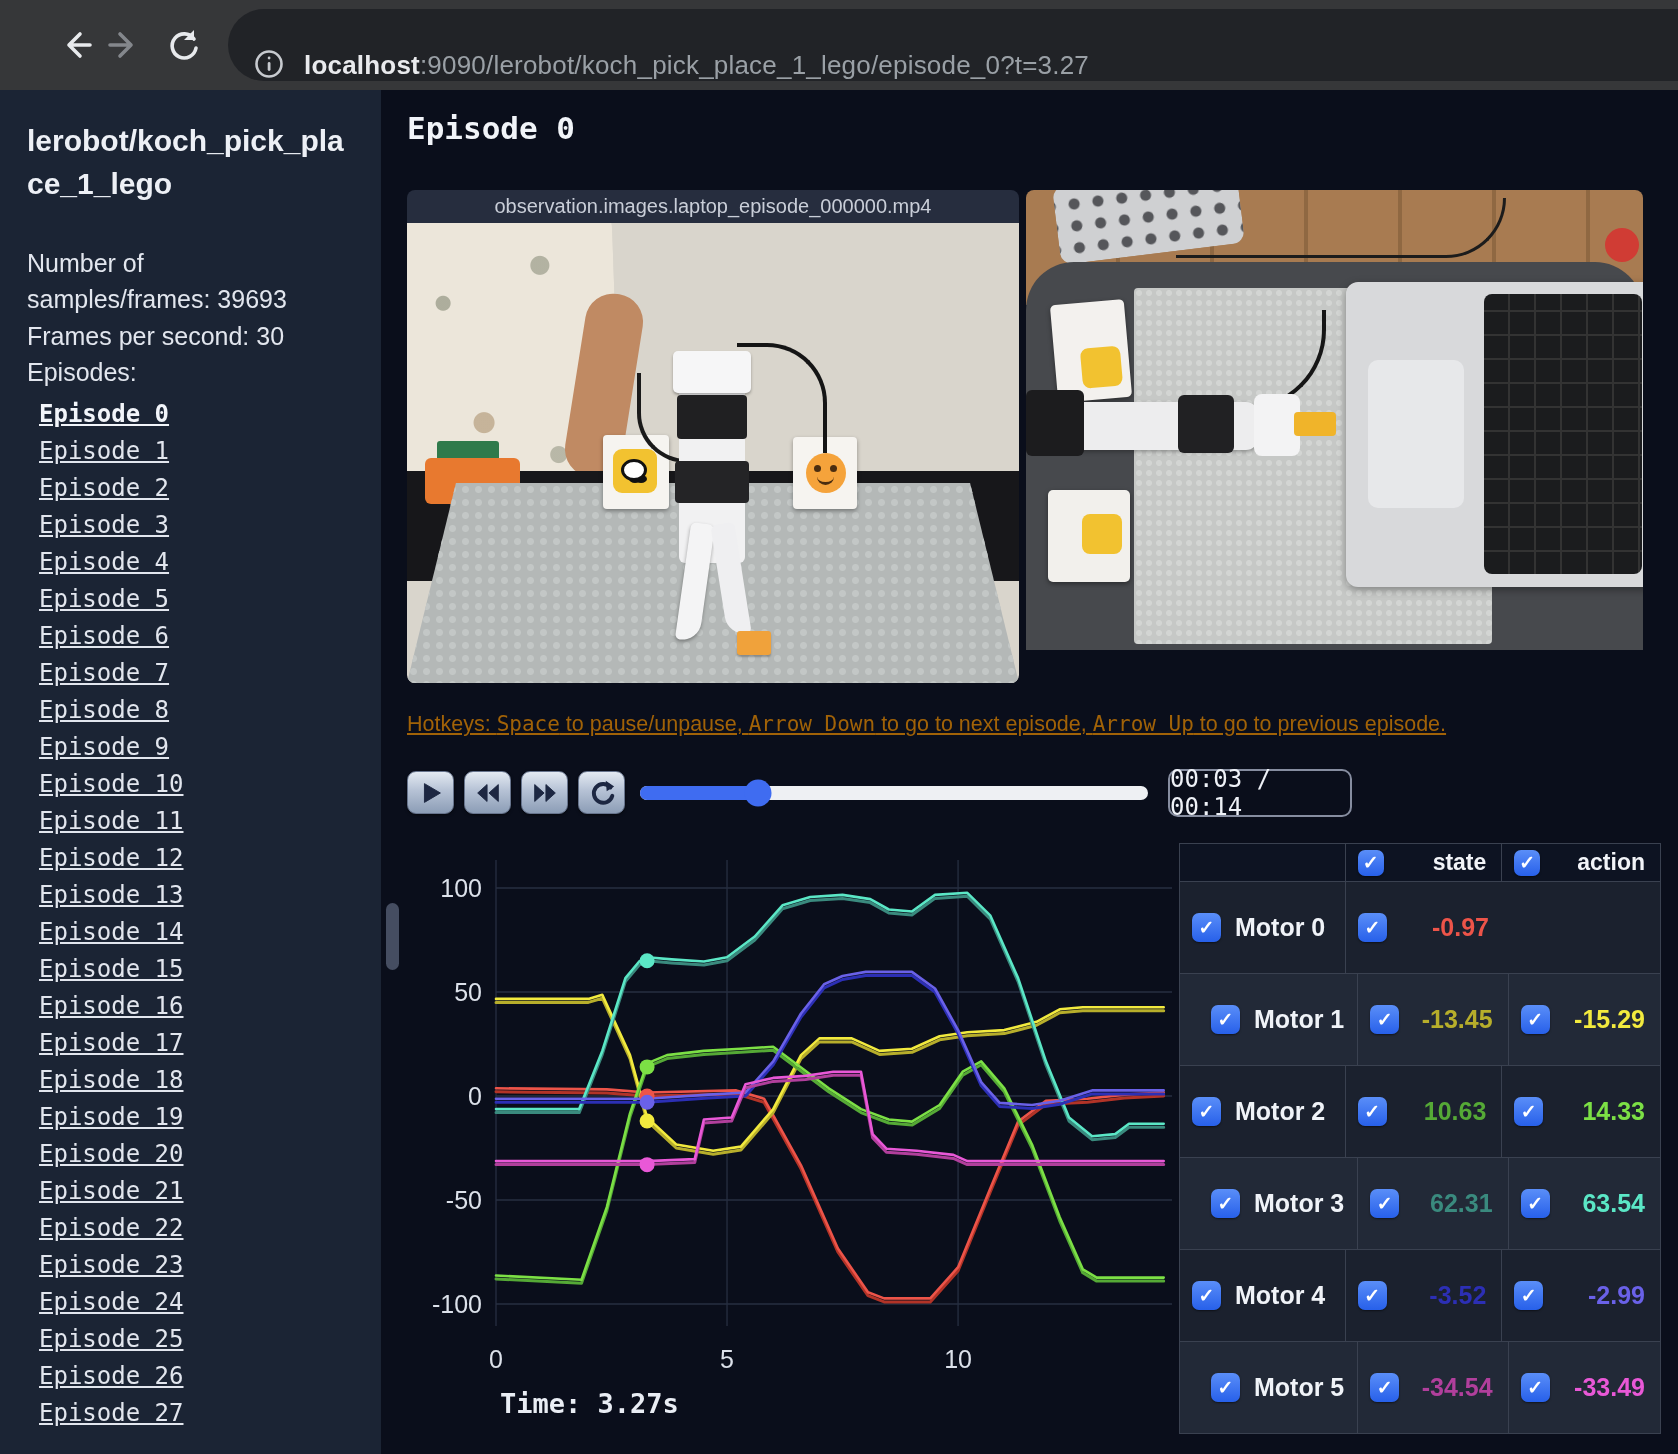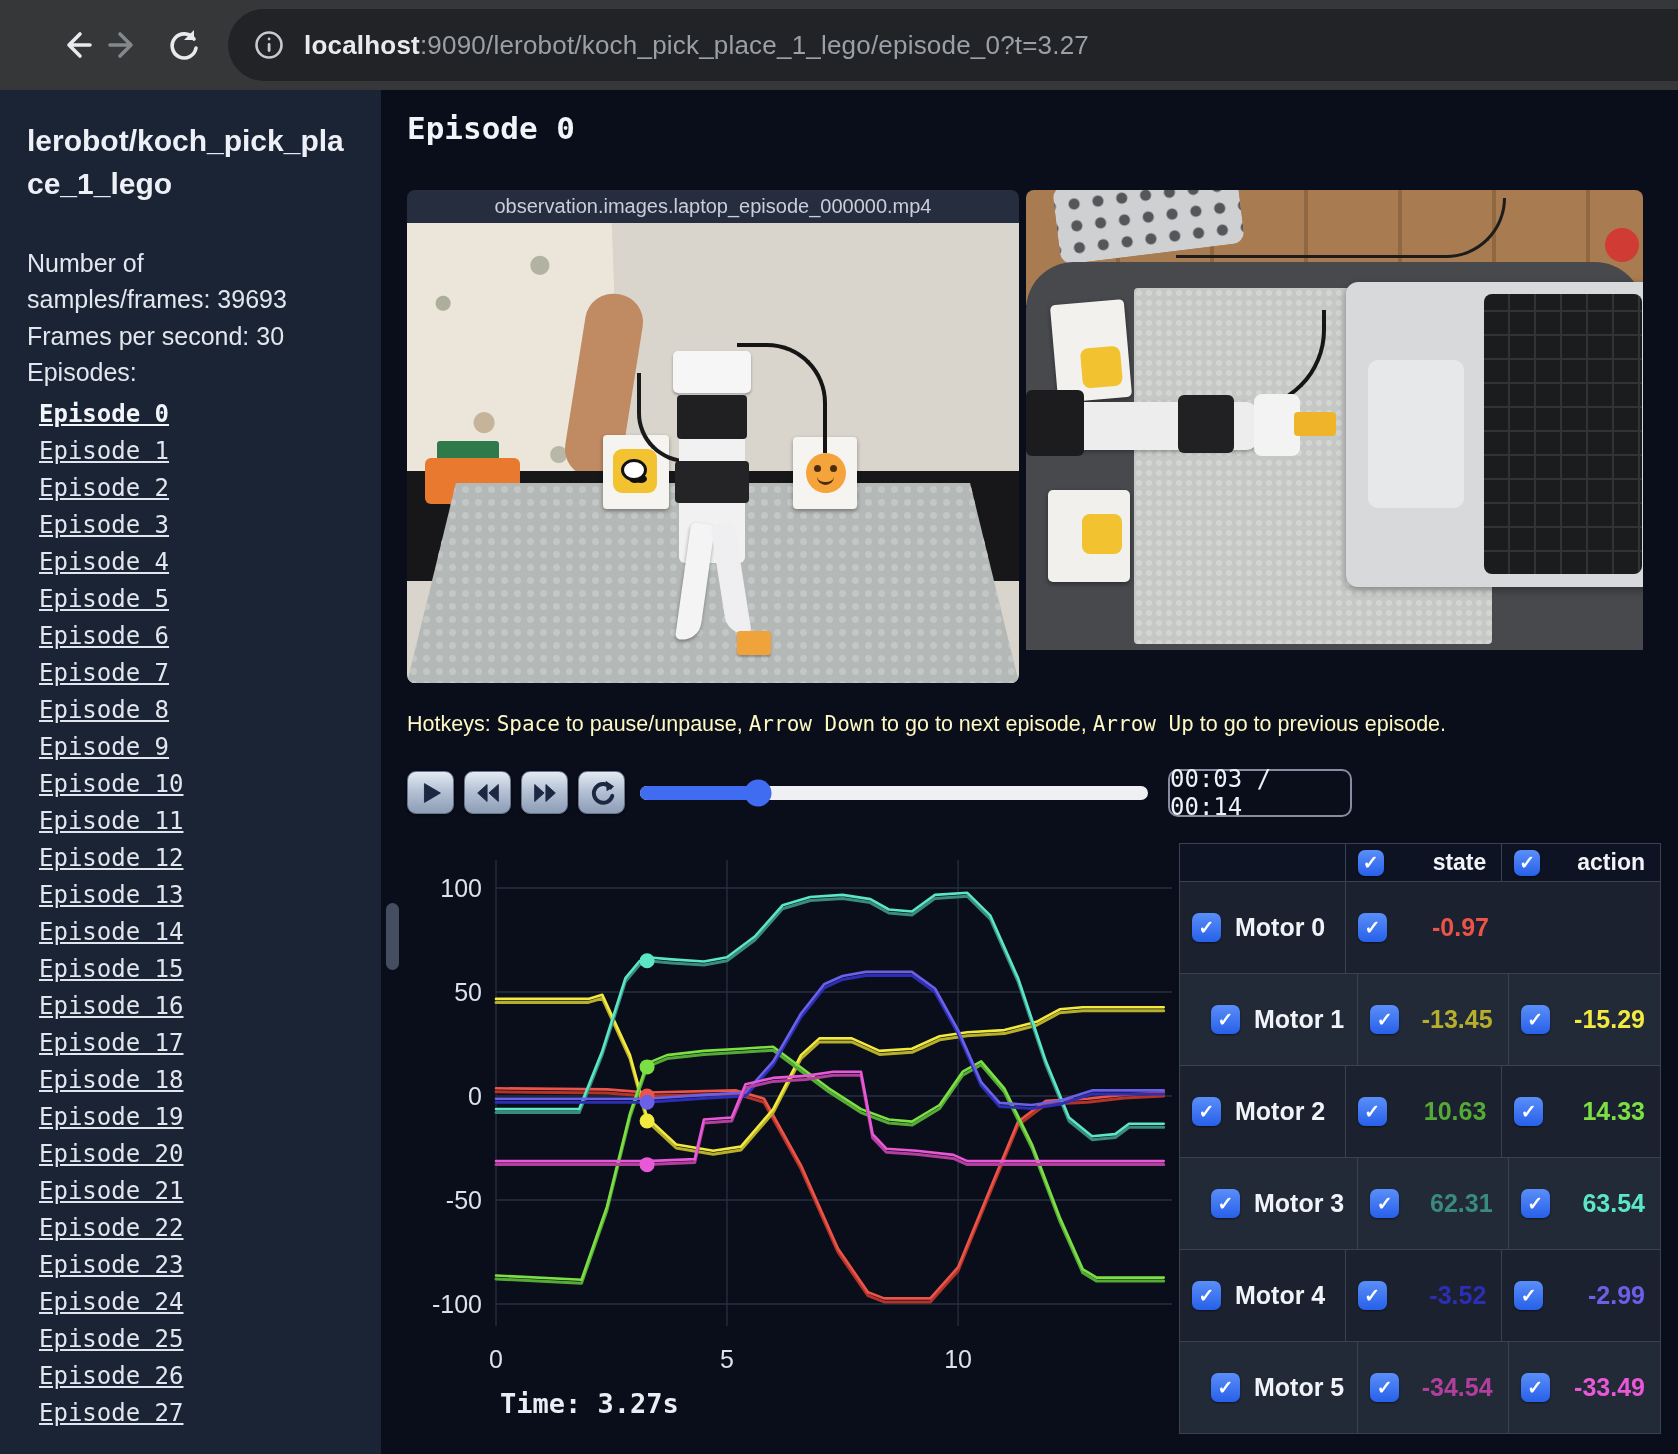--- a/index.html
+++ b/index.html
@@ -2,21 +2,21 @@
 <html><head>
 <meta charset="utf-8">
 <style>
   * { margin:0; padding:0; box-sizing:border-box; }
   html,body { width:1678px; height:1454px; overflow:hidden; }
   body { position:relative; background:#0a0e1b; font-family:"Liberation Sans", sans-serif; color:#e9ecf3; }
 
   
   .chrome { position:absolute; left:0; top:0; width:1678px; height:90px; background:#363739; }
   .nav-ic { position:absolute; top:23px; width:44px; height:44px; display:flex; align-items:center; justify-content:center; cursor:pointer; }
-  .urlpill { position:absolute; left:228px; top:9px; right:0; height:72px; background:#212327; border-radius:36px 0 0 36px; display:flex; align-items:center; }
+  .urlpill { position:absolute; left:228px; top:9px; right:0; height:72px; background:#212327; border-radius:36px 0 0 36px; display:flex; align-items:flex-end; }
   .info-ic { margin-left:24px; flex:none; }
   .urltext { margin-left:18px; font-size:26px; letter-spacing:.2px; white-space:nowrap; }
   .urltext .host { color:#e9eaed; font-weight:600; }
   .urltext .rest { color:#9aa0a6; }
 
   
   .sidebar { position:absolute; left:0; top:90px; width:381px; bottom:0; background:#1b2434; padding:30px 0 0 27px; overflow:hidden; }
   .ds-title { width:332px; font-size:30px; font-weight:700; line-height:1.42; color:#edf0f6; word-break:break-all; }
   .ds-info { margin-top:40px; width:305px; font-size:25px; line-height:1.45; color:#e2e6ee; }
   .ds-info p { margin:0; }
@@ -82,21 +82,21 @@
   .sc-box2 { left:22px; top:300px; width:82px; height:92px; background:#f2f0ec; border-radius:5px; box-shadow:0 2px 5px rgba(0,0,0,.4); }
   .sc-stick { width:40px; height:40px; background:#f2c230; border-radius:8px; }
   .sc-armR { left:-6px; top:212px; width:238px; height:48px; background:#ededee; border-radius:12px; box-shadow:0 2px 4px rgba(0,0,0,.3); }
   .sc-servo1 { left:0px; top:200px; width:58px; height:66px; background:#1c1c1e; border-radius:6px; }
   .sc-servo2 { left:152px; top:205px; width:56px; height:58px; background:#212123; border-radius:6px; }
   .sc-gripR { left:228px; top:204px; width:46px; height:62px; background:#f3f3f4; border-radius:8px; }
   .sc-tipY { left:268px; top:222px; width:42px; height:24px; background:#f0b42a; border-radius:4px; }
   .sc-cableR { left:120px; top:120px; width:180px; height:100px; border:4px solid #161616; border-left:none; border-top:none; border-radius:0 0 80px 0; }
 
   
-  .hotkeys { position:absolute; left:407px; top:712px; font-size:21.5px; color:#fef9c3; }
+  .hotkeys { position:absolute; left:407px; top:712px; font-size:21.5px; color:#a16207;text-decoration:underline; }
   .hotkeys .key { font-family:"DejaVu Sans Mono", monospace; font-size:21px; }
 
   
   .controls { position:absolute; left:407px; top:771px; display:flex; align-items:center; }
   .pbtn { width:47px; height:43px; border-radius:9px; margin-right:10px; border:1px solid #67748d;
     background:linear-gradient(180deg,#e4eaf2 0%, #b6c2d5 45%, #8c9db6 100%); box-shadow:0 1px 3px rgba(0,0,0,.55);
     display:flex; align-items:center; justify-content:center; cursor:pointer; }
   .pbtn svg { fill:#1d2742; stroke:#1d2742; }
   .slider { position:absolute; left:233px; top:15px; width:508px; height:14px; background:#eef0f3; border-radius:8px; cursor:pointer; }
   .slider-fill { height:100%; background:#3f6cf1; border-radius:8px 0 0 8px; }

